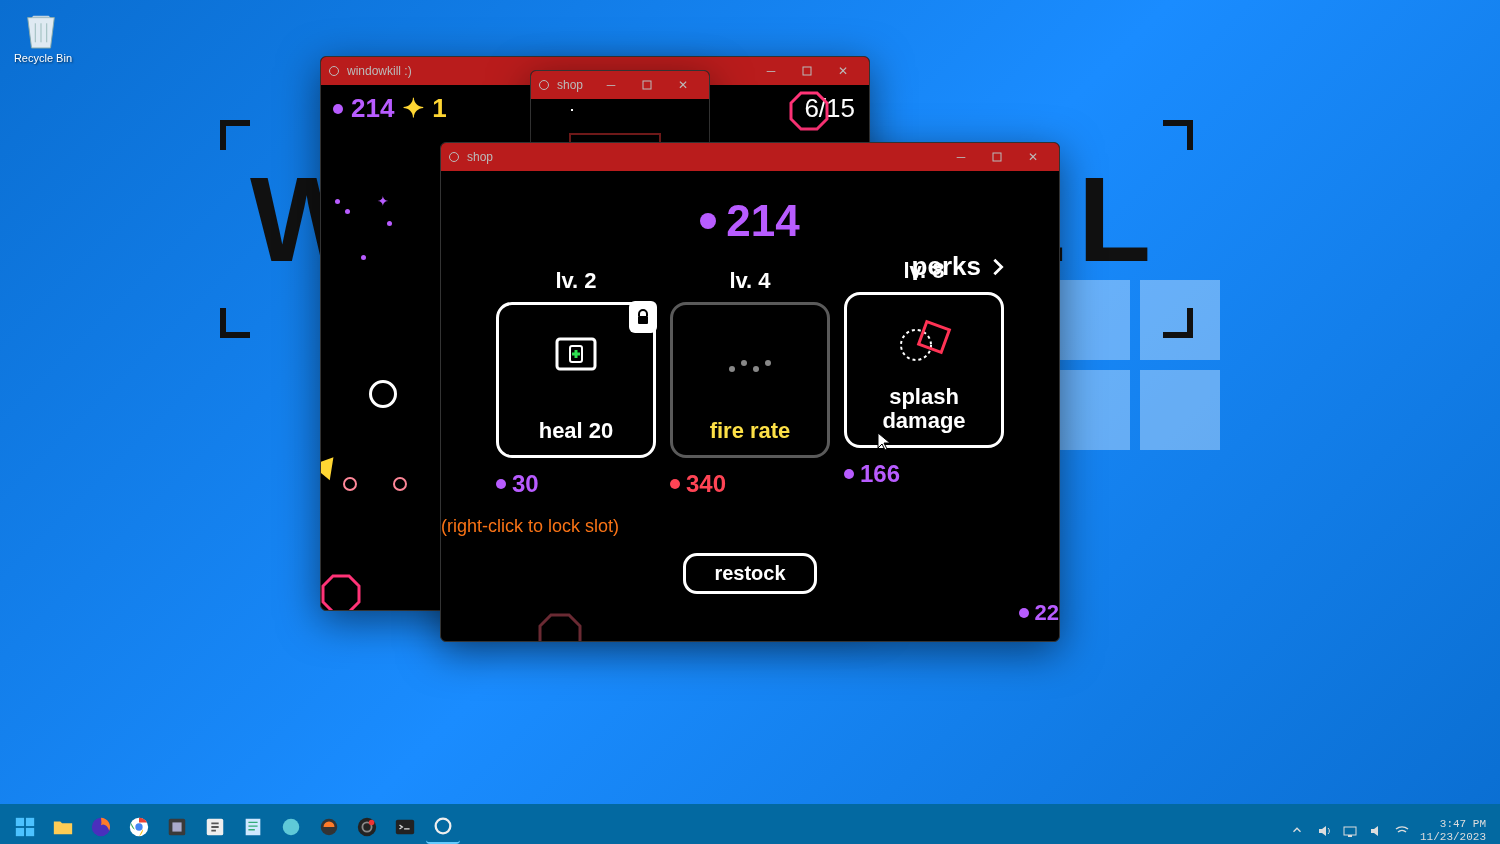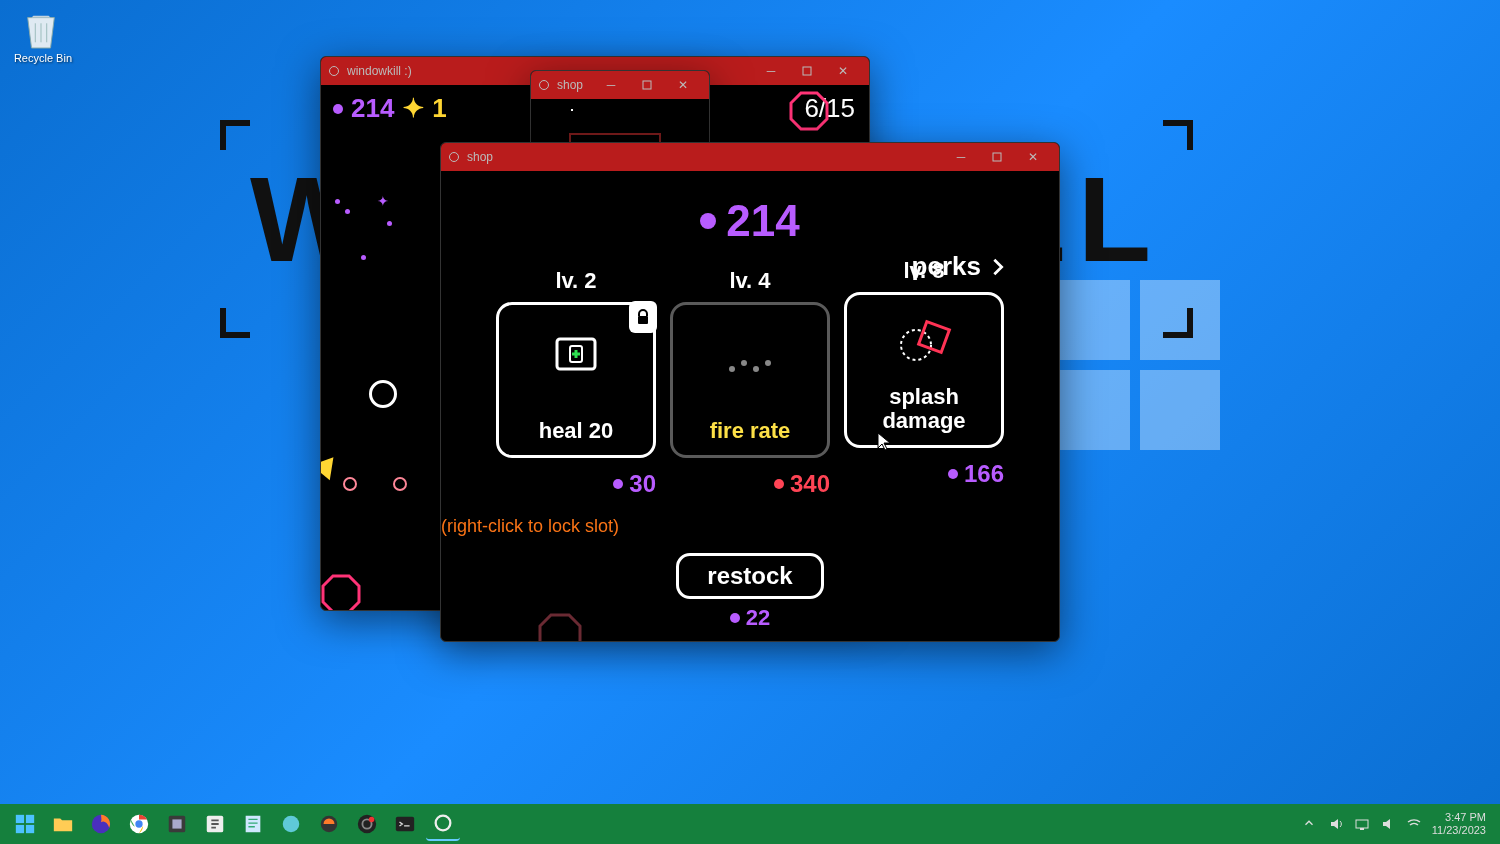--- a/index.html
+++ b/index.html
@@ -140,50 +140,50 @@
   border: 3px solid #fff; position: relative;
   display: flex; flex-direction: column;
   align-items: center; justify-content: flex-end;
   padding-bottom: 12px; cursor: pointer;
 }
 .slot.dim .card { border-color: #5a5a5a; }
 .slot.dim .name { color: #fde047; }
 .slot .name { font-size: 22px; font-weight: 800; line-height: 1.1; }
 .slot .price {
   margin-top: 12px; font-size: 24px; font-weight: 800;
-  display: flex; align-items: center; justify-content: flex-end; gap: 6px;
+  display: flex; align-items: center; justify-content: flex-start; gap: 6px;
 }
 .slot .price .dot { width: 10px; height: 10px; }
 .slot .lock {
   position: absolute; top: -4px; right: -4px;
   width: 28px; height: 32px; background: #fff;
   border-radius: 6px; display: flex;
   align-items: center; justify-content: center;
 }
 
 .hint {
   text-align: left; color: #f97316;
   margin-top: 18px; font-size: 18px;
 }
 .restock-row { text-align: center; margin-top: 16px; }
 .restock-btn {
   display: inline-block; border: 3px solid #fff;
   border-radius: 14px; padding: 6px 28px;
-  font-size: 24px; font-weight: 800; cursor: pointer;
+  font-size: 20px; font-weight: 800; cursor: pointer;
 }
 .restock-price {
   margin-top: 6px; font-size: 22px; font-weight: 800;
-  display: flex; align-items: center; justify-content: center; gap: 6px;
+  display: flex; align-items: center; justify-content: flex-end; gap: 6px;
 }
 
 
 .taskbar {
   position: absolute; bottom: 0; left: 0; right: 0;
-  height: 40px; background: #15803d;
-  display: flex; align-items: center; padding: 0 6px;
+  height: 40px; background: #0369a1;
+  display: flex; align-items: flex-end; padding: 0 6px; font-family: Liberation Mono, monospace;
 }
 .taskbar .tbtn {
   width: 34px; height: 34px; margin: 0 2px;
   display: flex; align-items: center; justify-content: center;
   cursor: pointer; border-radius: 4px;
 }
 .taskbar .spacer { flex: 1; }
 .taskbar .tray {
   display: flex; align-items: center; color: #ddd;
   font-size: 11px; gap: 10px; padding-right: 8px;

